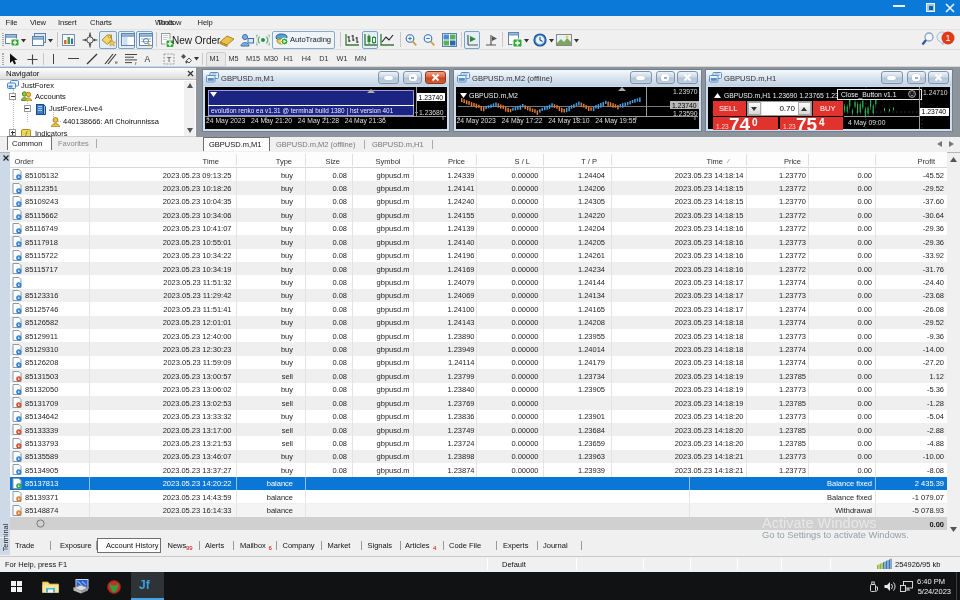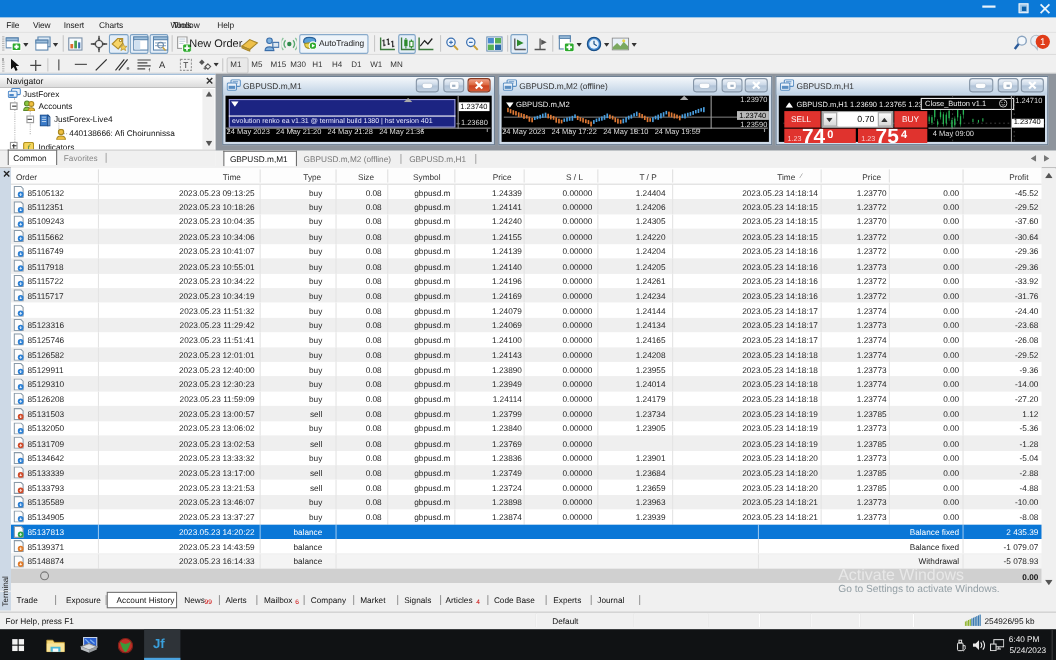--- a/index.html
+++ b/index.html
@@ -1342,21 +1342,21 @@
 <div class="r" style="left:167.5px;top:541px;font-size:7.5px;color:#111;">News</div>
 <div class="r" style="left:186.0px;top:545px;font-size:6px;color:#c00;">99</div>
 <div class="r" style="left:205.0px;top:541px;font-size:7.5px;color:#111;">Alerts</div>
 <div class="r" style="left:240.0px;top:541px;font-size:7.5px;color:#111;">Mailbox</div>
 <div class="r" style="left:268.5px;top:545px;font-size:6px;color:#c00;">6</div>
 <div class="r" style="left:282.5px;top:541px;font-size:7.5px;color:#111;">Company</div>
 <div class="r" style="left:327.5px;top:541px;font-size:7.5px;color:#111;">Market</div>
 <div class="r" style="left:367.5px;top:541px;font-size:7.5px;color:#111;">Signals</div>
 <div class="r" style="left:405.0px;top:541px;font-size:7.5px;color:#111;">Articles</div>
 <div class="r" style="left:433.0px;top:545px;font-size:6px;color:#c00;">4</div>
-<div class="r" style="left:449.0px;top:541px;font-size:7.5px;color:#111;">Code Base</div>
+<div class="r" style="left:449.0px;top:541px;font-size:7.5px;color:#111;">Code File</div>
 <div class="r" style="left:503.0px;top:541px;font-size:7.5px;color:#111;">Experts</div>
 <div class="r" style="left:543.0px;top:541px;font-size:7.5px;color:#111;">Journal</div>
 <div class="abs" style="left:0;top:555.5px;width:960px;height:16.5px;background:#f0f0f0;border-top:1px solid #c8c8c8;"></div>
 <div class="r" style="left:5px;top:560px;font-size:7.5px;color:#111;">For Help, press F1</div>
 <div class="r" style="left:502px;top:560px;font-size:7.5px;color:#111;">Default</div>
 <div class="abs" style="left:487px;top:558px;width:1px;height:12px;background:#c4c4c4;border-right:1px solid #fff;"></div>
 <div class="abs" style="left:576px;top:558px;width:1px;height:12px;background:#c4c4c4;border-right:1px solid #fff;"></div>
 <div class="abs" style="left:643px;top:558px;width:1px;height:12px;background:#c4c4c4;border-right:1px solid #fff;"></div>
 <div class="abs" style="left:690px;top:558px;width:1px;height:12px;background:#c4c4c4;border-right:1px solid #fff;"></div>
 <div class="abs" style="left:737px;top:558px;width:1px;height:12px;background:#c4c4c4;border-right:1px solid #fff;"></div>

